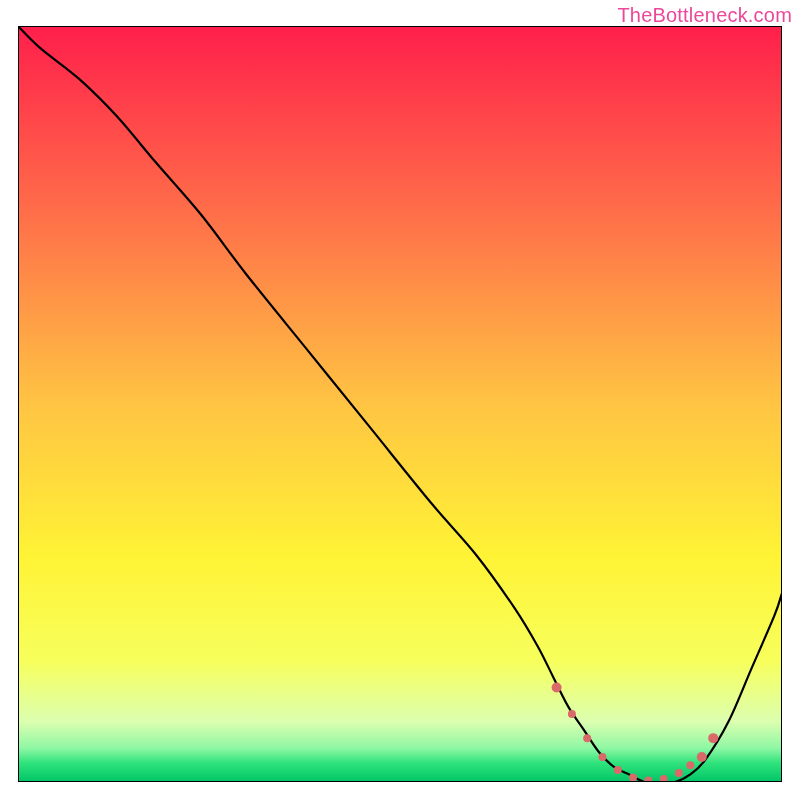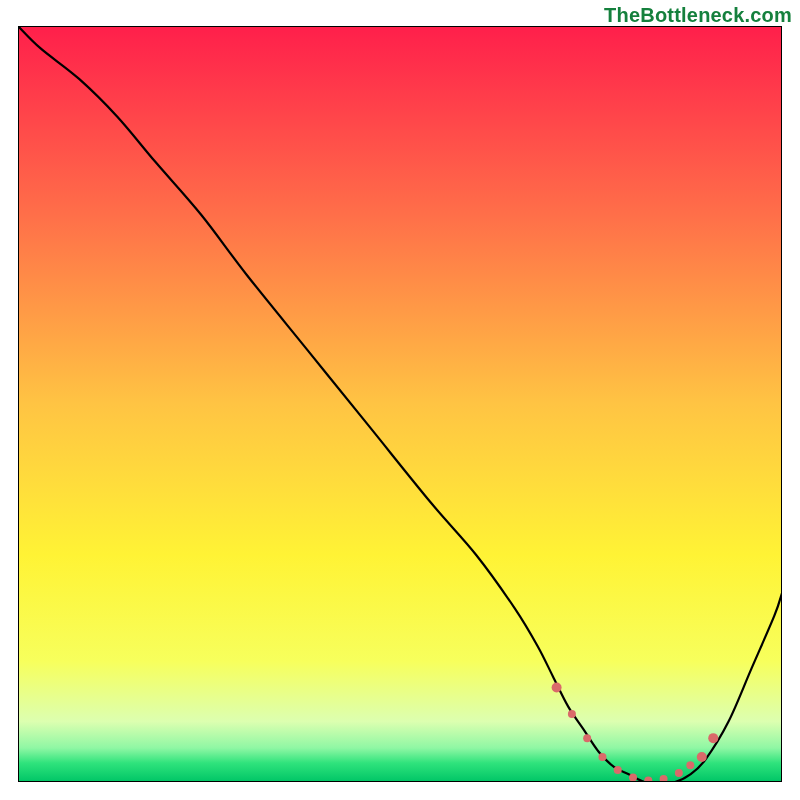--- a/index.html
+++ b/index.html
@@ -10,22 +10,22 @@
     background: #ffffff;
     font-family: Arial, Helvetica, sans-serif;
     overflow: hidden;
     position: relative;
   }
   .watermark {
     position: absolute;
     top: 4px;
     right: 8px;
     font-size: 20px;
-    font-weight: bold;
-    color: #15803d;
+    font-weight: normal;
+    color: #ec4899;
     letter-spacing: 0.2px;
     z-index: 30;
   }
   .chart-wrap {
     position: absolute;
     left: 18px;
     top: 26px;
     width: 764px;
     height: 756px;
   }

